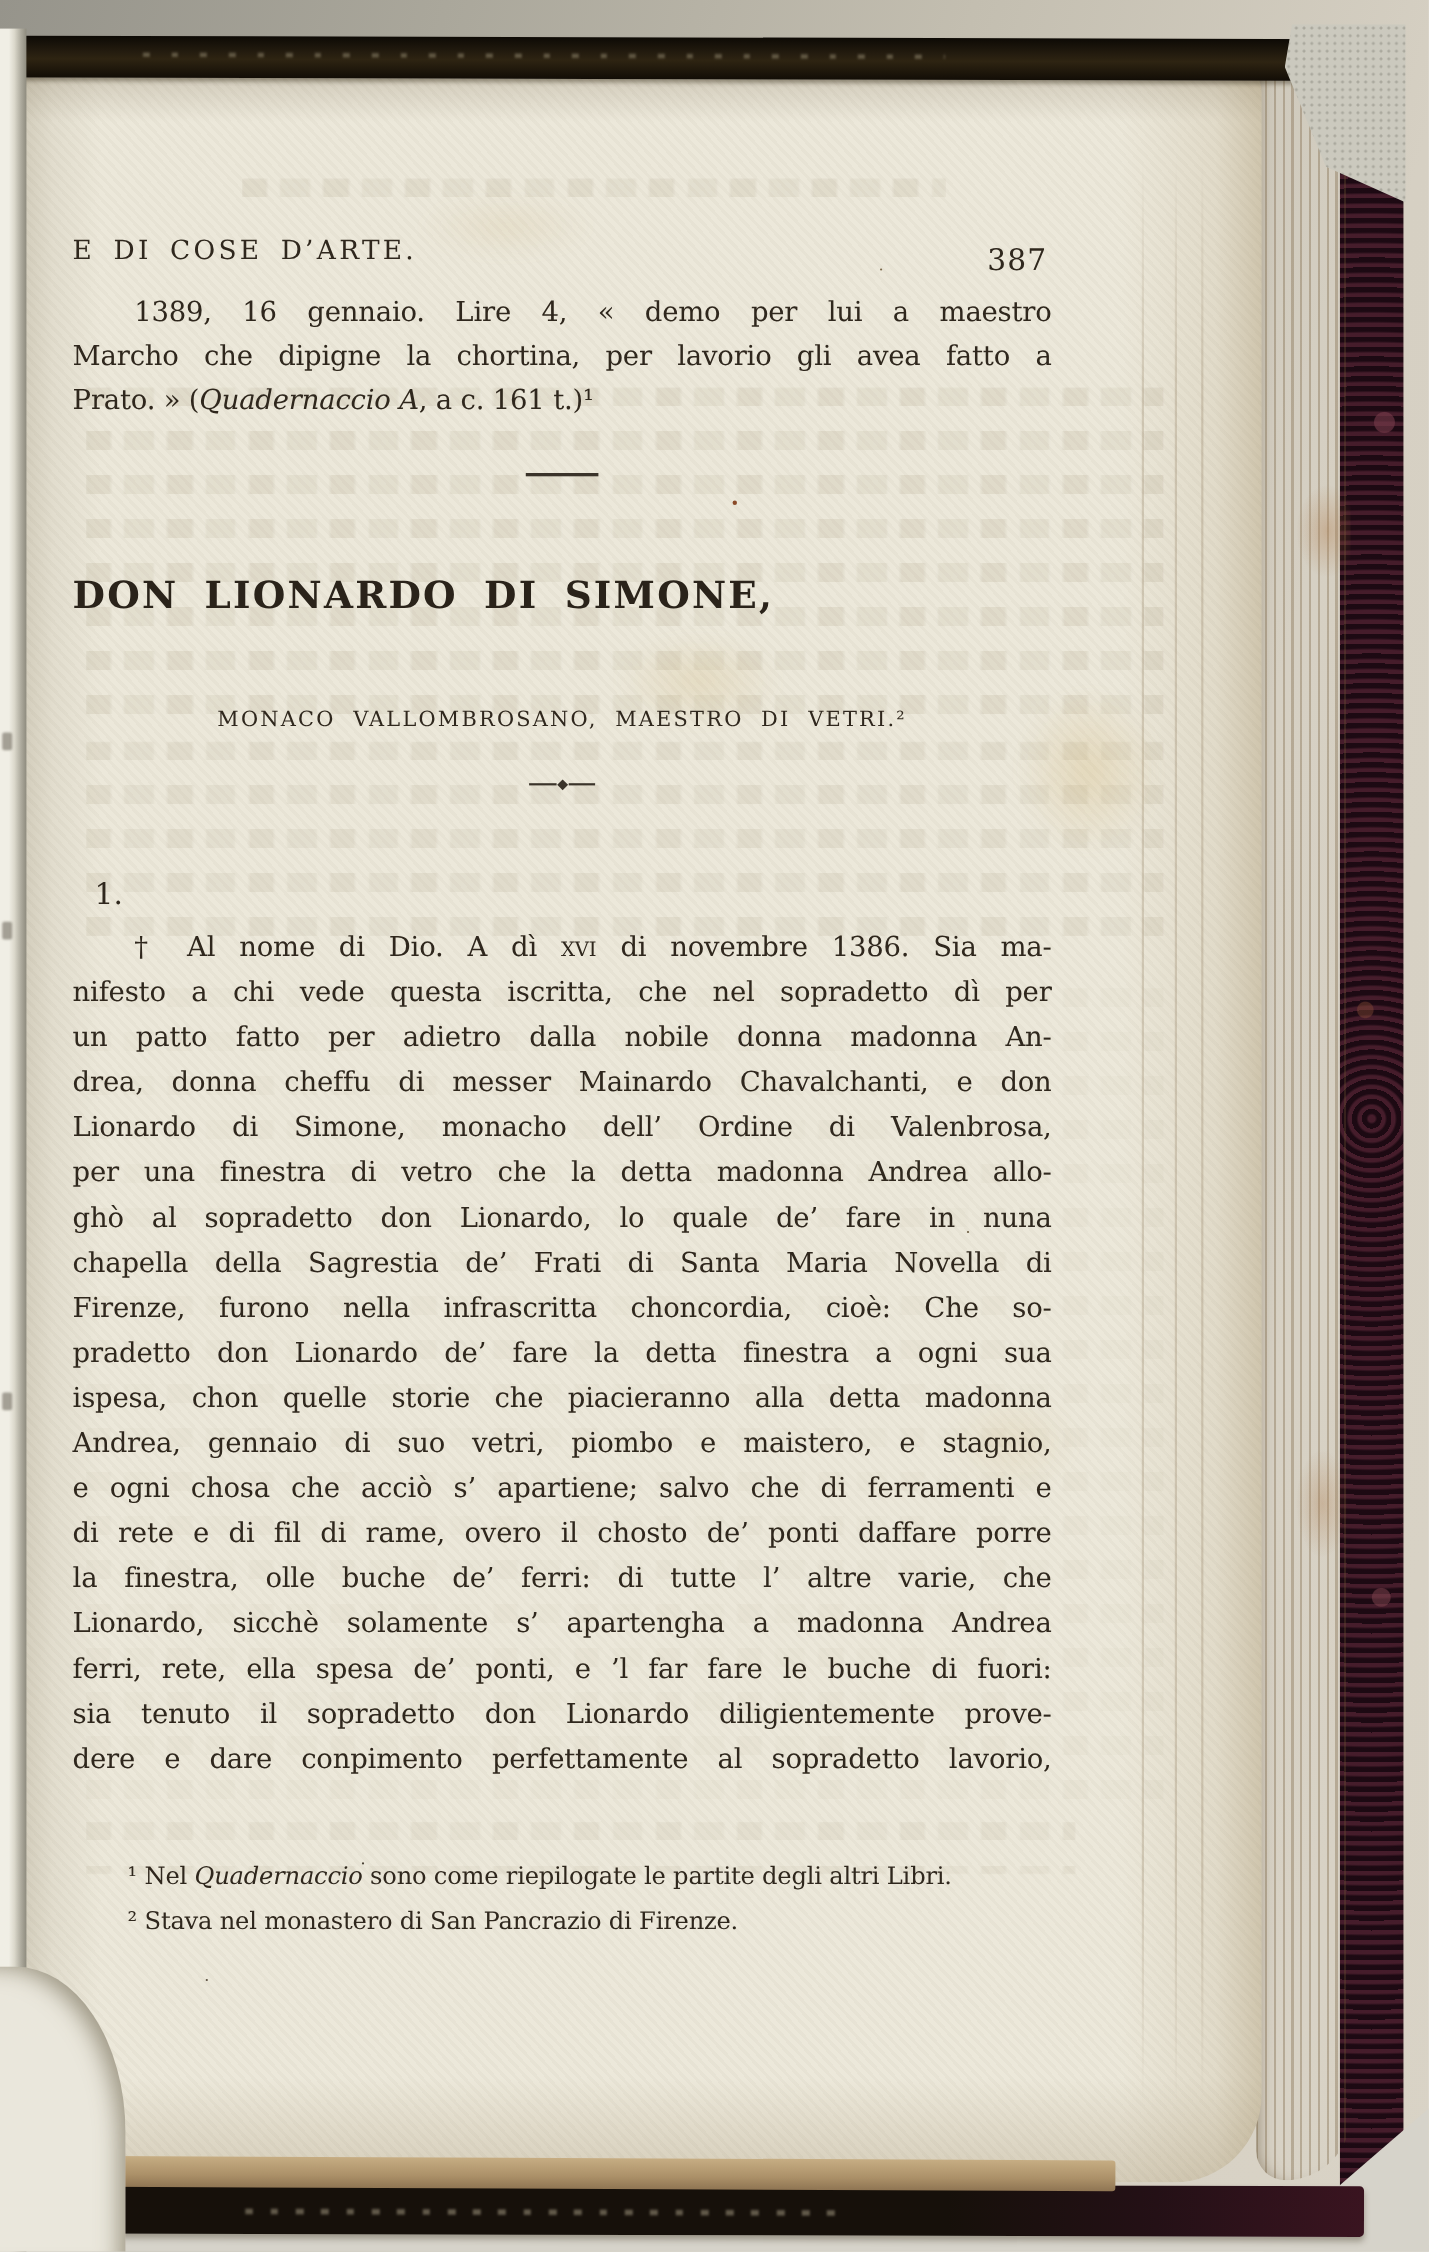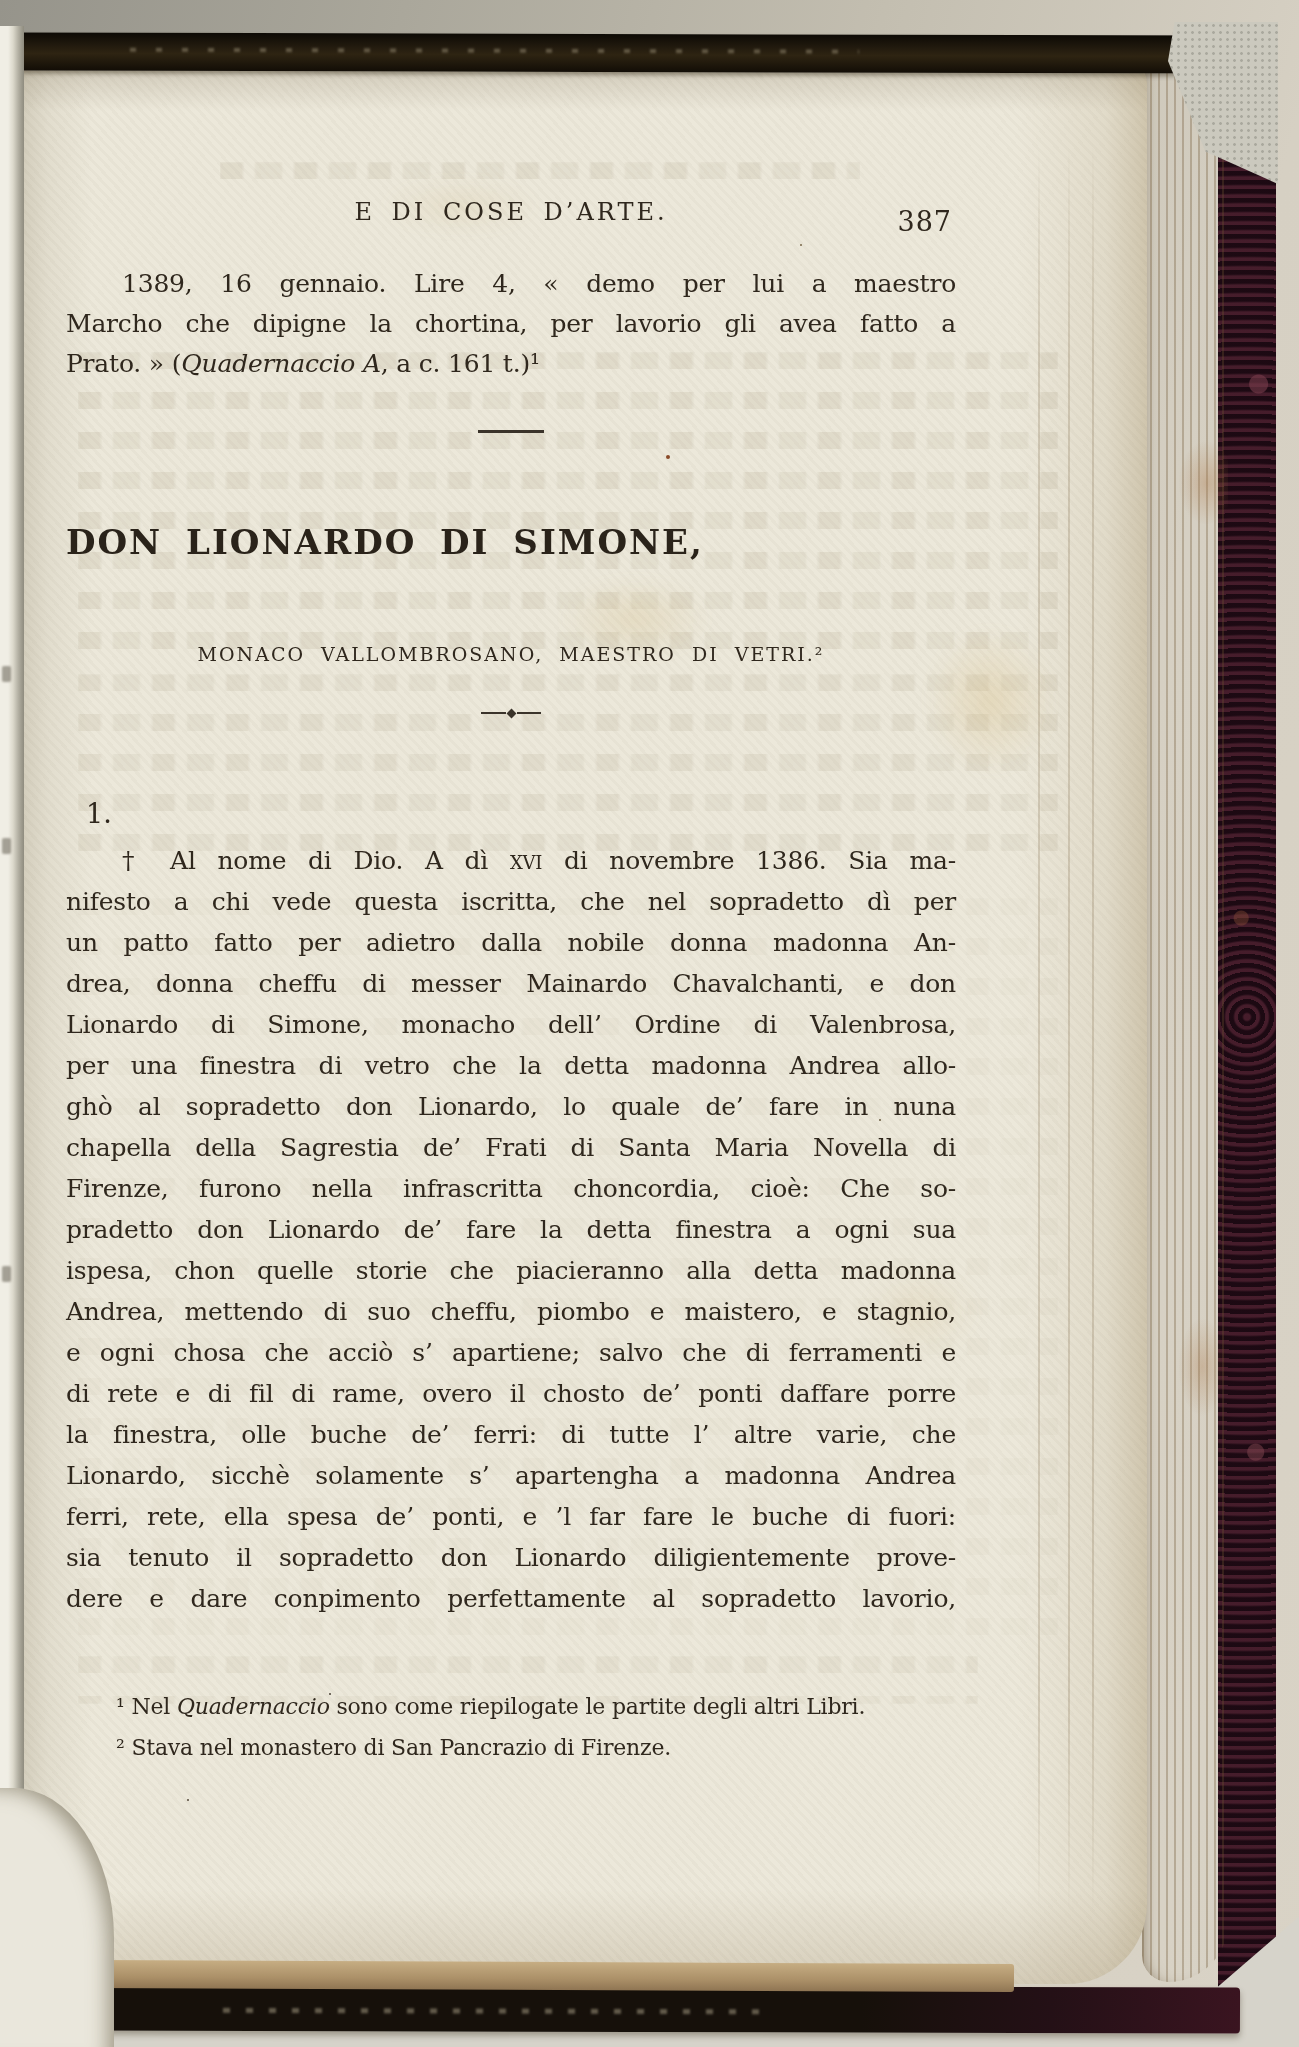--- a/index.html
+++ b/index.html
@@ -80,22 +80,22 @@
     background:repeating-linear-gradient(90deg,rgba(143,128,98,.15) 0 23px,transparent 23px 35px,rgba(143,128,98,.11) 35px 62px,transparent 62px 74px);
     -webkit-mask-image:repeating-linear-gradient(180deg,#000 0 17px,transparent 17px 40px);
     mask-image:repeating-linear-gradient(180deg,#000 0 17px,transparent 17px 40px);}
   .ghost-1{left:200px;top:106px;width:640px;height:26px;opacity:.8;}
   .ghost-2{left:58px;top:296px;width:980px;height:312px;opacity:.85;}
   .ghost-3{left:58px;top:618px;width:980px;height:178px;opacity:.75;}
   .ghost-4{left:58px;top:842px;width:980px;height:750px;opacity:.30;}
   .ghost-5{left:58px;top:1600px;width:900px;height:48px;opacity:.6;}
   
   .text-block{position:absolute;left:46px;top:0;width:890px;z-index:2;color:#2f271d;}
-  .running-head{position:absolute;top:142px;left:0;width:100%;height:34px;
-    font-size:24px;letter-spacing:3px;word-spacing:6px;text-align:center;}
+  .running-head{position:absolute;top:157px;left:0;width:100%;height:34px;
+    font-size:24px;letter-spacing:3px;word-spacing:6px;text-align:left;}
   .running-head .folio{position:absolute;right:4px;top:-2px;font-size:27px;letter-spacing:1px;margin-top:10px;}
   .para{position:absolute;left:0;width:100%;}
   .intro-para{top:208px;}
   .jline{height:40px;line-height:40px;font-size:25px;letter-spacing:-0.2px;
     text-align:justify;text-align-last:justify;white-space:normal;overflow:visible;}
   .jline.first{text-indent:56px;}
   .jline.lastleft{text-align-last:left;}
   .separator-rule{position:absolute;top:374px;left:50%;width:66px;height:3px;margin-left:-33px;background:#3a332a;}
   .section-heading{position:absolute;top:466px;left:0;width:100%;text-align:left;
     font-size:34px;font-weight:700;letter-spacing:2px;word-spacing:10px;color:#2a231a;}
@@ -170,21 +170,21 @@
         <div class="jline">nifesto a chi vede questa iscritta, che nel sopradetto dì per</div>
         <div class="jline">un patto fatto per adietro dalla nobile donna madonna An-</div>
         <div class="jline">drea, donna cheffu di messer Mainardo Chavalchanti, e don</div>
         <div class="jline">Lionardo di Simone, monacho dell’ Ordine di Valenbrosa,</div>
         <div class="jline">per una finestra di vetro che la detta madonna Andrea allo-</div>
         <div class="jline">ghò al sopradetto don Lionardo, lo quale de’ fare in nuna</div>
         <div class="jline">chapella della Sagrestia de’ Frati di Santa Maria Novella di</div>
         <div class="jline">Firenze, furono nella infrascritta choncordia, cioè: Che so-</div>
         <div class="jline">pradetto don Lionardo de’ fare la detta finestra a ogni sua</div>
         <div class="jline">ispesa, chon quelle storie che piacieranno alla detta madonna</div>
-        <div class="jline">Andrea, mettendo di suo cheffu, piombo e maistero, e stagnio,</div>
+        <div class="jline">Andrea, gennaio di suo vetri, piombo e maistero, e stagnio,</div>
         <div class="jline">e ogni chosa che acciò s’ apartiene; salvo che di ferramenti e</div>
         <div class="jline">di rete e di fil di rame, overo il chosto de’ ponti daffare porre</div>
         <div class="jline">la finestra, olle buche de’ ferri: di tutte l’ altre varie, che</div>
         <div class="jline">Lionardo, sicchè solamente s’ apartengha a madonna Andrea</div>
         <div class="jline">ferri, rete, ella spesa de’ ponti, e ’l far fare le buche di fuori:</div>
         <div class="jline">sia tenuto il sopradetto don Lionardo diligientemente prove-</div>
         <div class="jline">dere e dare conpimento perfettamente al sopradetto lavorio,</div>
       </div>
 
     <div class="footnotes">

